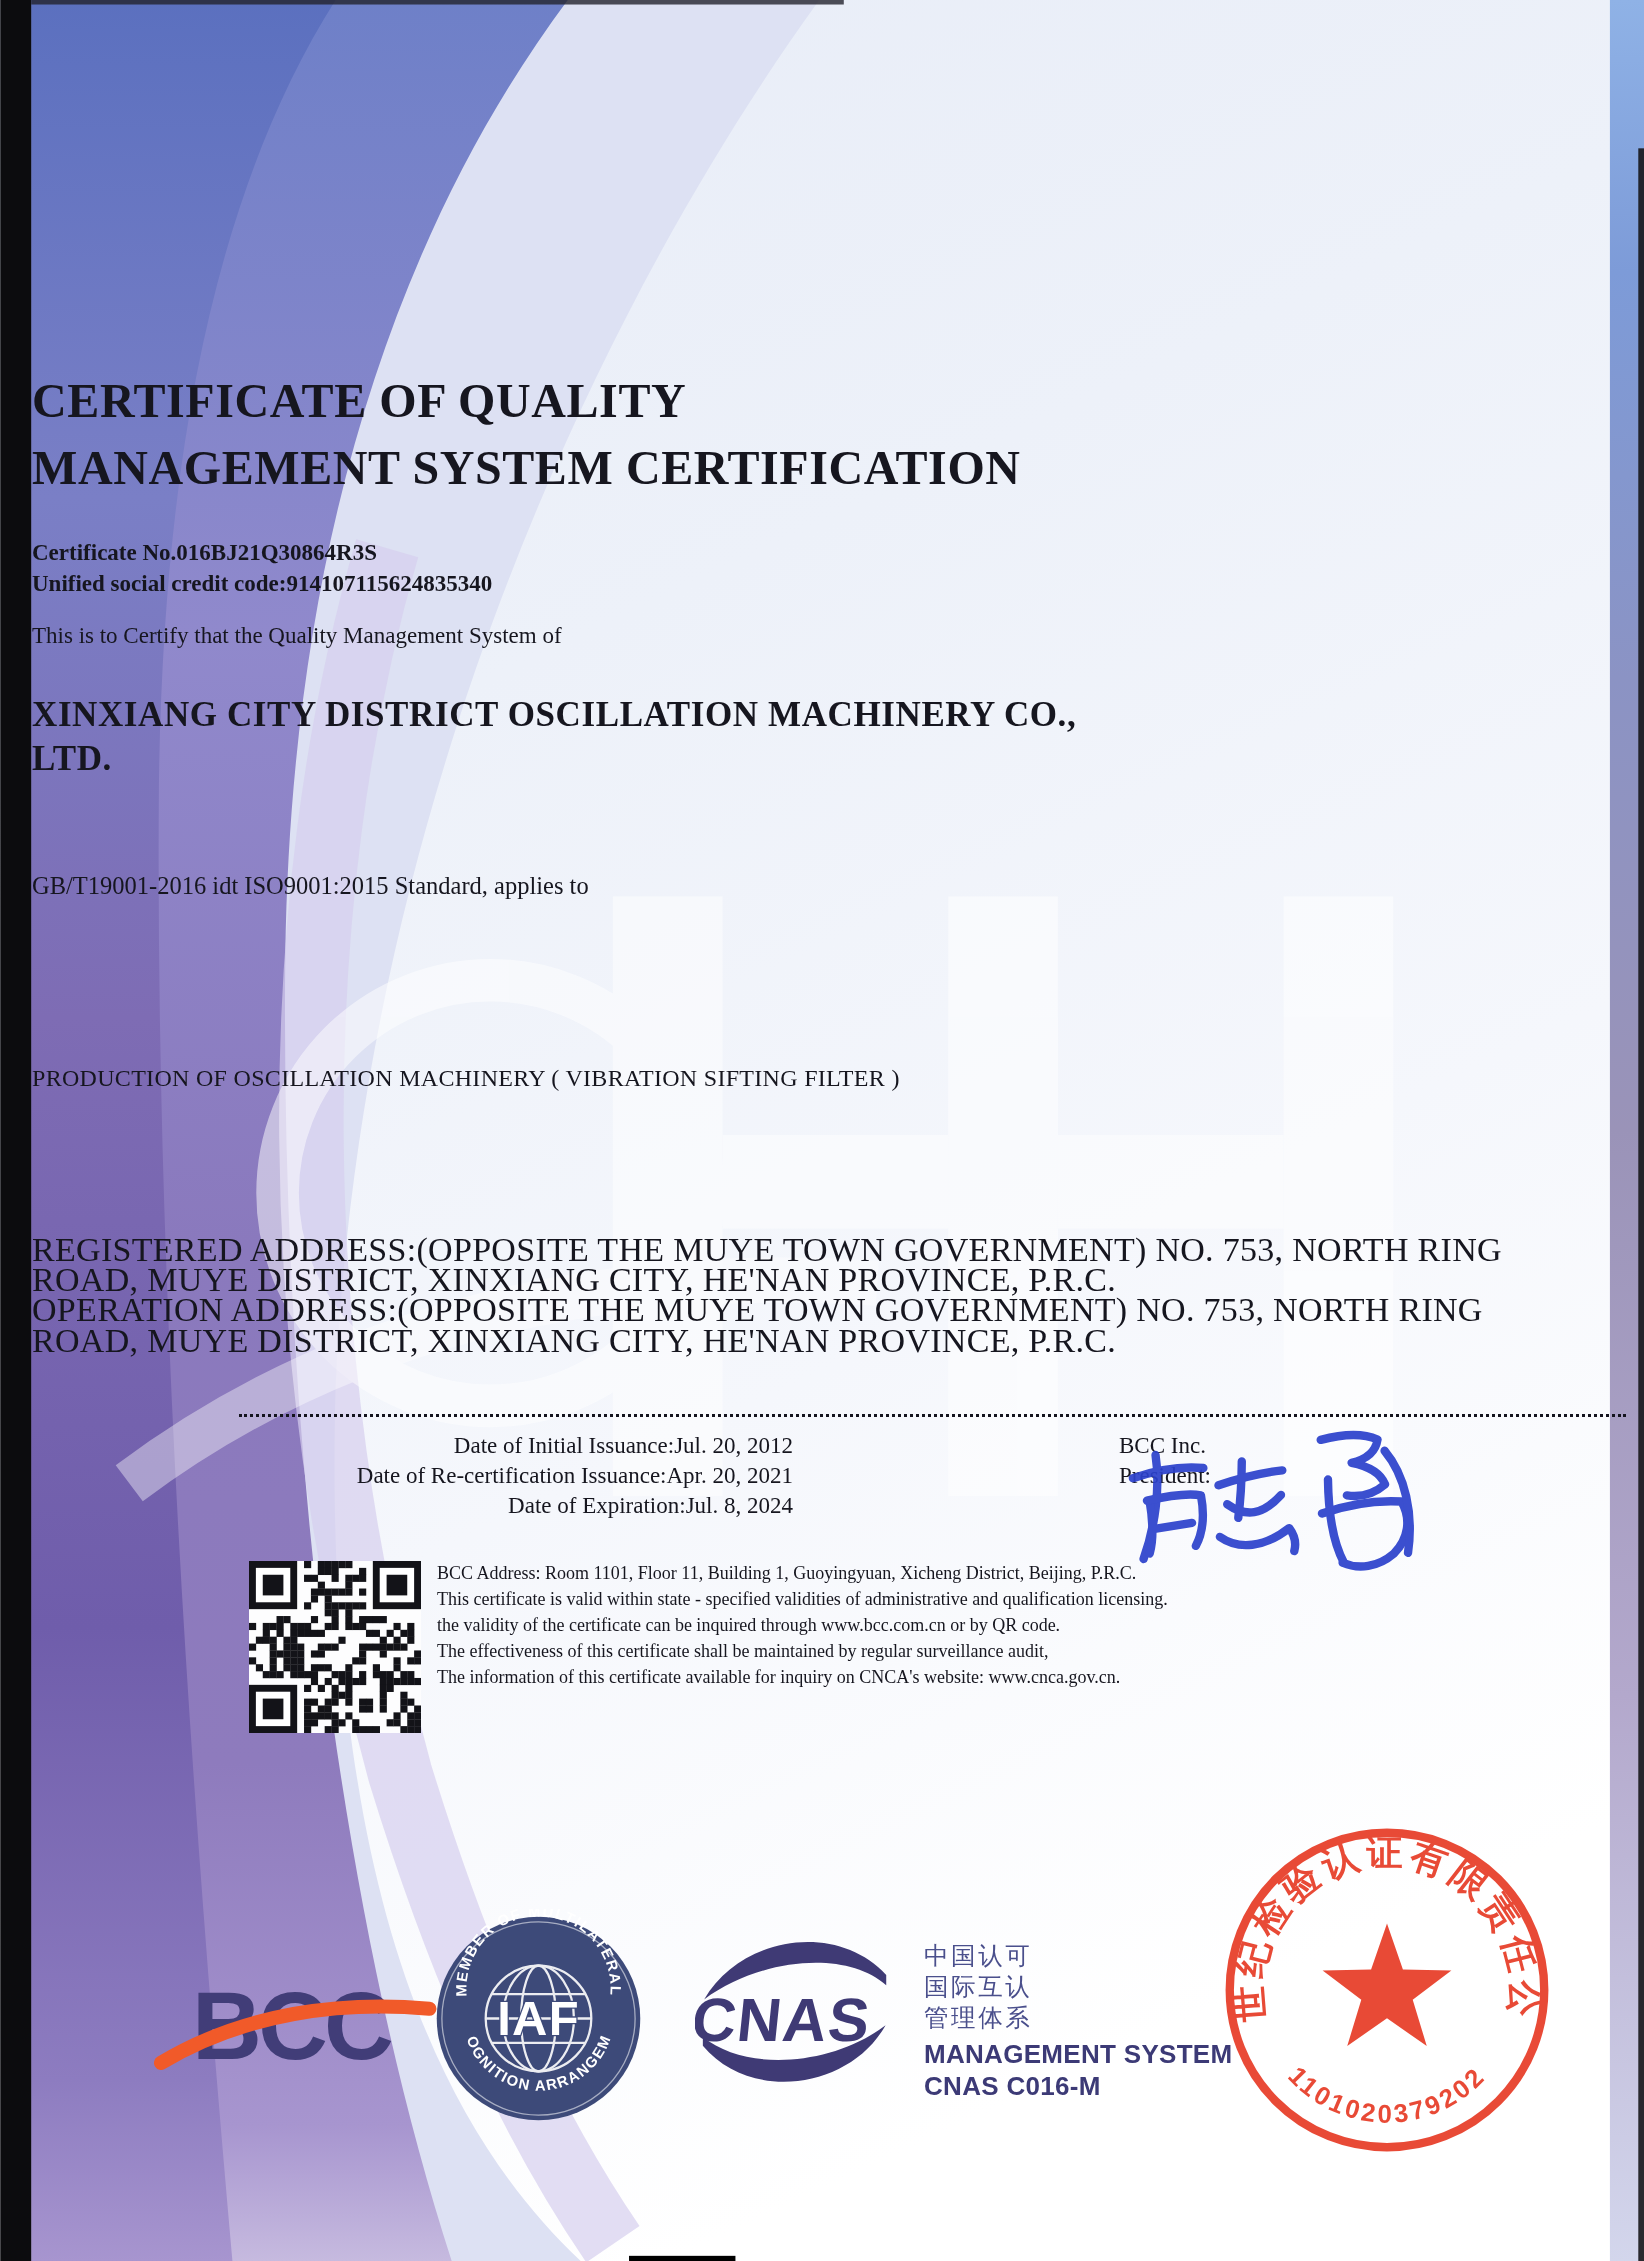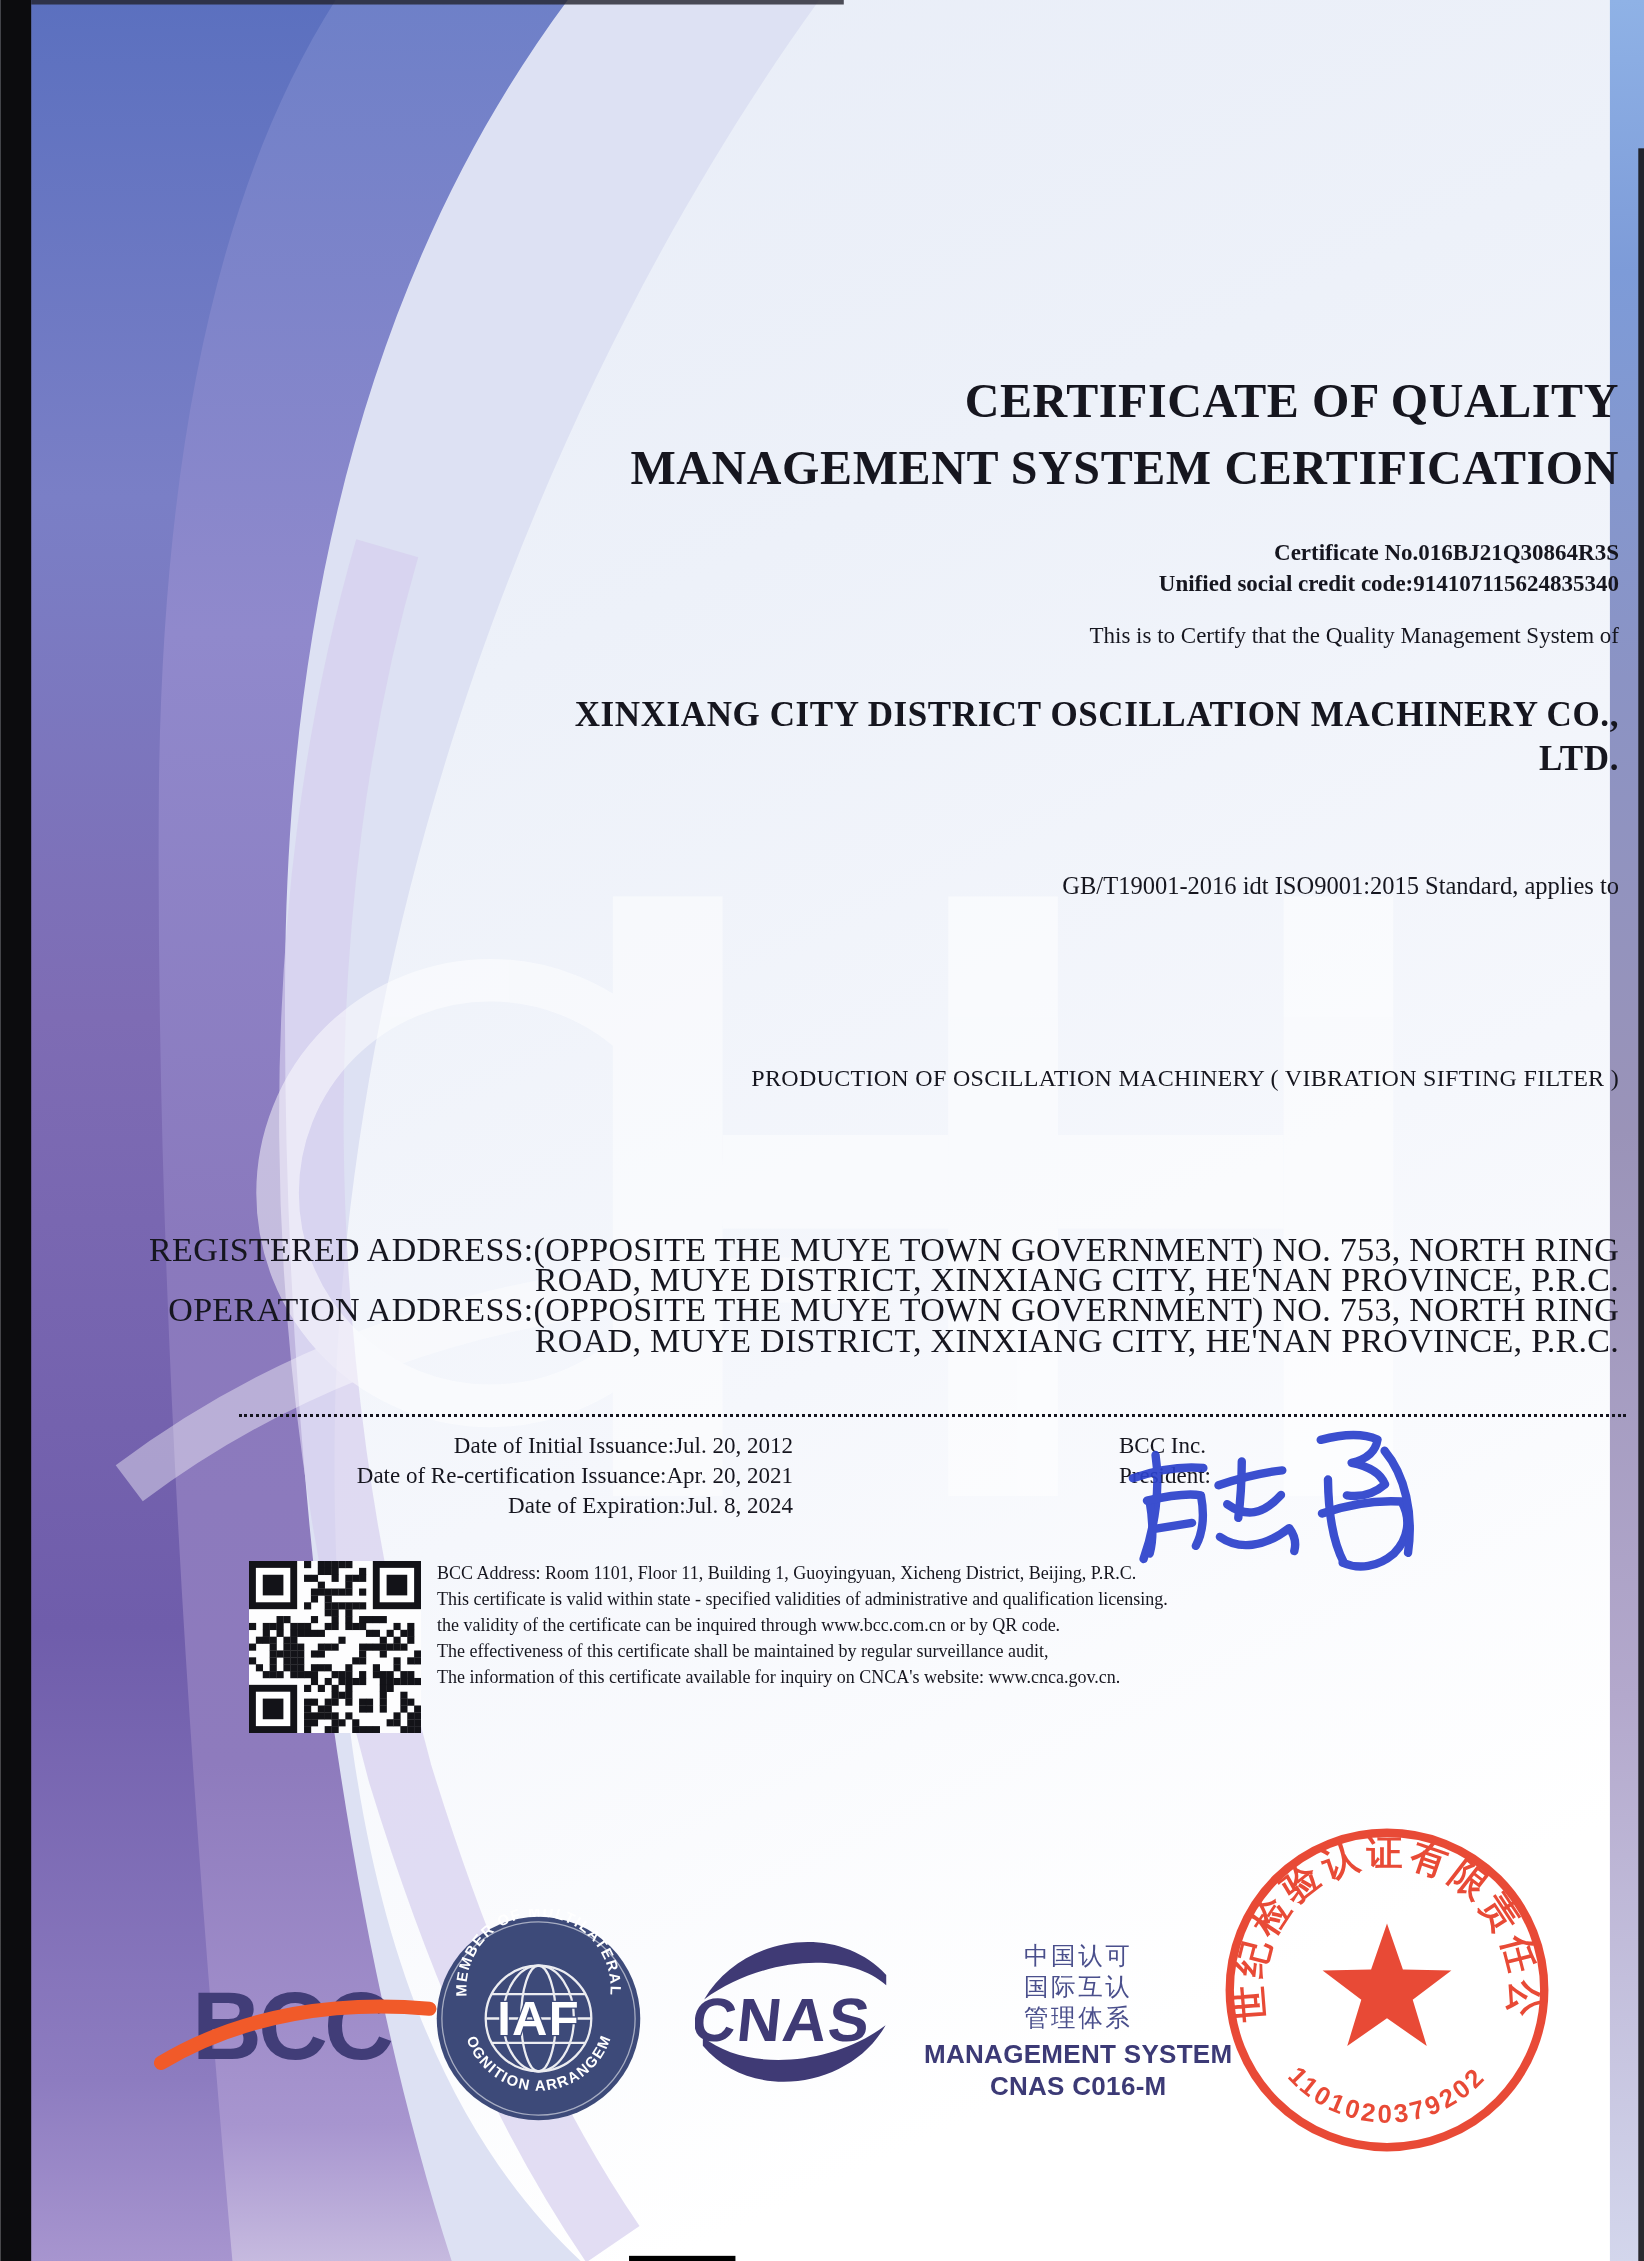--- a/index.html
+++ b/index.html
@@ -3,39 +3,39 @@
 <meta charset="utf-8">
 <style>
   html,body{margin:0;padding:0;background:#555;}
   #page{
     position:relative;width:1645px;height:2261px;overflow:hidden;
     background:linear-gradient(155deg,#e7ecf7 0%,#edf1f9 30%,#f5f7fc 58%,#ffffff 85%,#ffffff 100%);
     font-family:"Liberation Serif",serif;color:#16161f;
   }
   .abs{position:absolute;}
   .txt{position:absolute;white-space:nowrap;color:#16161f;font-family:"Liberation Serif",serif;}
-  .ctr{left:32px;width:1587px;text-align:right;}
+  .ctr{left:32px;width:1587px;text-align:left;}
   .b{font-weight:bold;}
   .title{font-size:48px;letter-spacing:0.6px;}
   .sub{font-size:23px;}
   .body37{font-size:23px;}
   .std{font-size:24.5px;}
   .company{font-size:35px;letter-spacing:0.6px;}
   .scope{font-size:24px;letter-spacing:0.3px;}
   .addr{font-size:34px;letter-spacing:0.3px;}
   .fineprint{font-size:18px;line-height:26px;}
   .sep{position:absolute;left:239px;top:1414px;width:1387px;border-top:3.2px dotted #14141e;}
   .datebox{position:absolute;left:193px;top:1431px;width:600px;text-align:right;}
   .datebox div{font-size:23px;line-height:30px;}
   .issuerbox{position:absolute;left:1119px;top:1431px;text-align:left;}
   .issuerbox div{font-size:23px;line-height:30px;}
   .fineblock{position:absolute;left:437px;top:1560px;width:800px;white-space:normal;}
   .fineblock div{white-space:nowrap;}
   .qrbox{position:absolute;left:249px;top:1561px;width:172px;height:172px;background:#fdfdfe;}
-  .cnasblock{position:absolute;left:924px;top:1940px;font-family:"Liberation Sans",sans-serif;text-align:center;}
+  .cnasblock{position:absolute;left:924px;top:1940px;font-family:"Liberation Sans",sans-serif;}
   .cnasblock .cn{font-size:24.5px;line-height:31px;color:#4a4f8c;letter-spacing:2.6px;}
   .cnasblock .en{font-size:26px;line-height:32px;font-weight:bold;color:#3c3a76;letter-spacing:0.3px;}
   svg text{font-family:"Liberation Sans",sans-serif;}
 </style>
 </head>
 <body>
 
 <div id="page">
 
   <svg class="abs" style="left:0;top:0;" width="1645" height="2261" viewBox="0 0 2550 3506">

